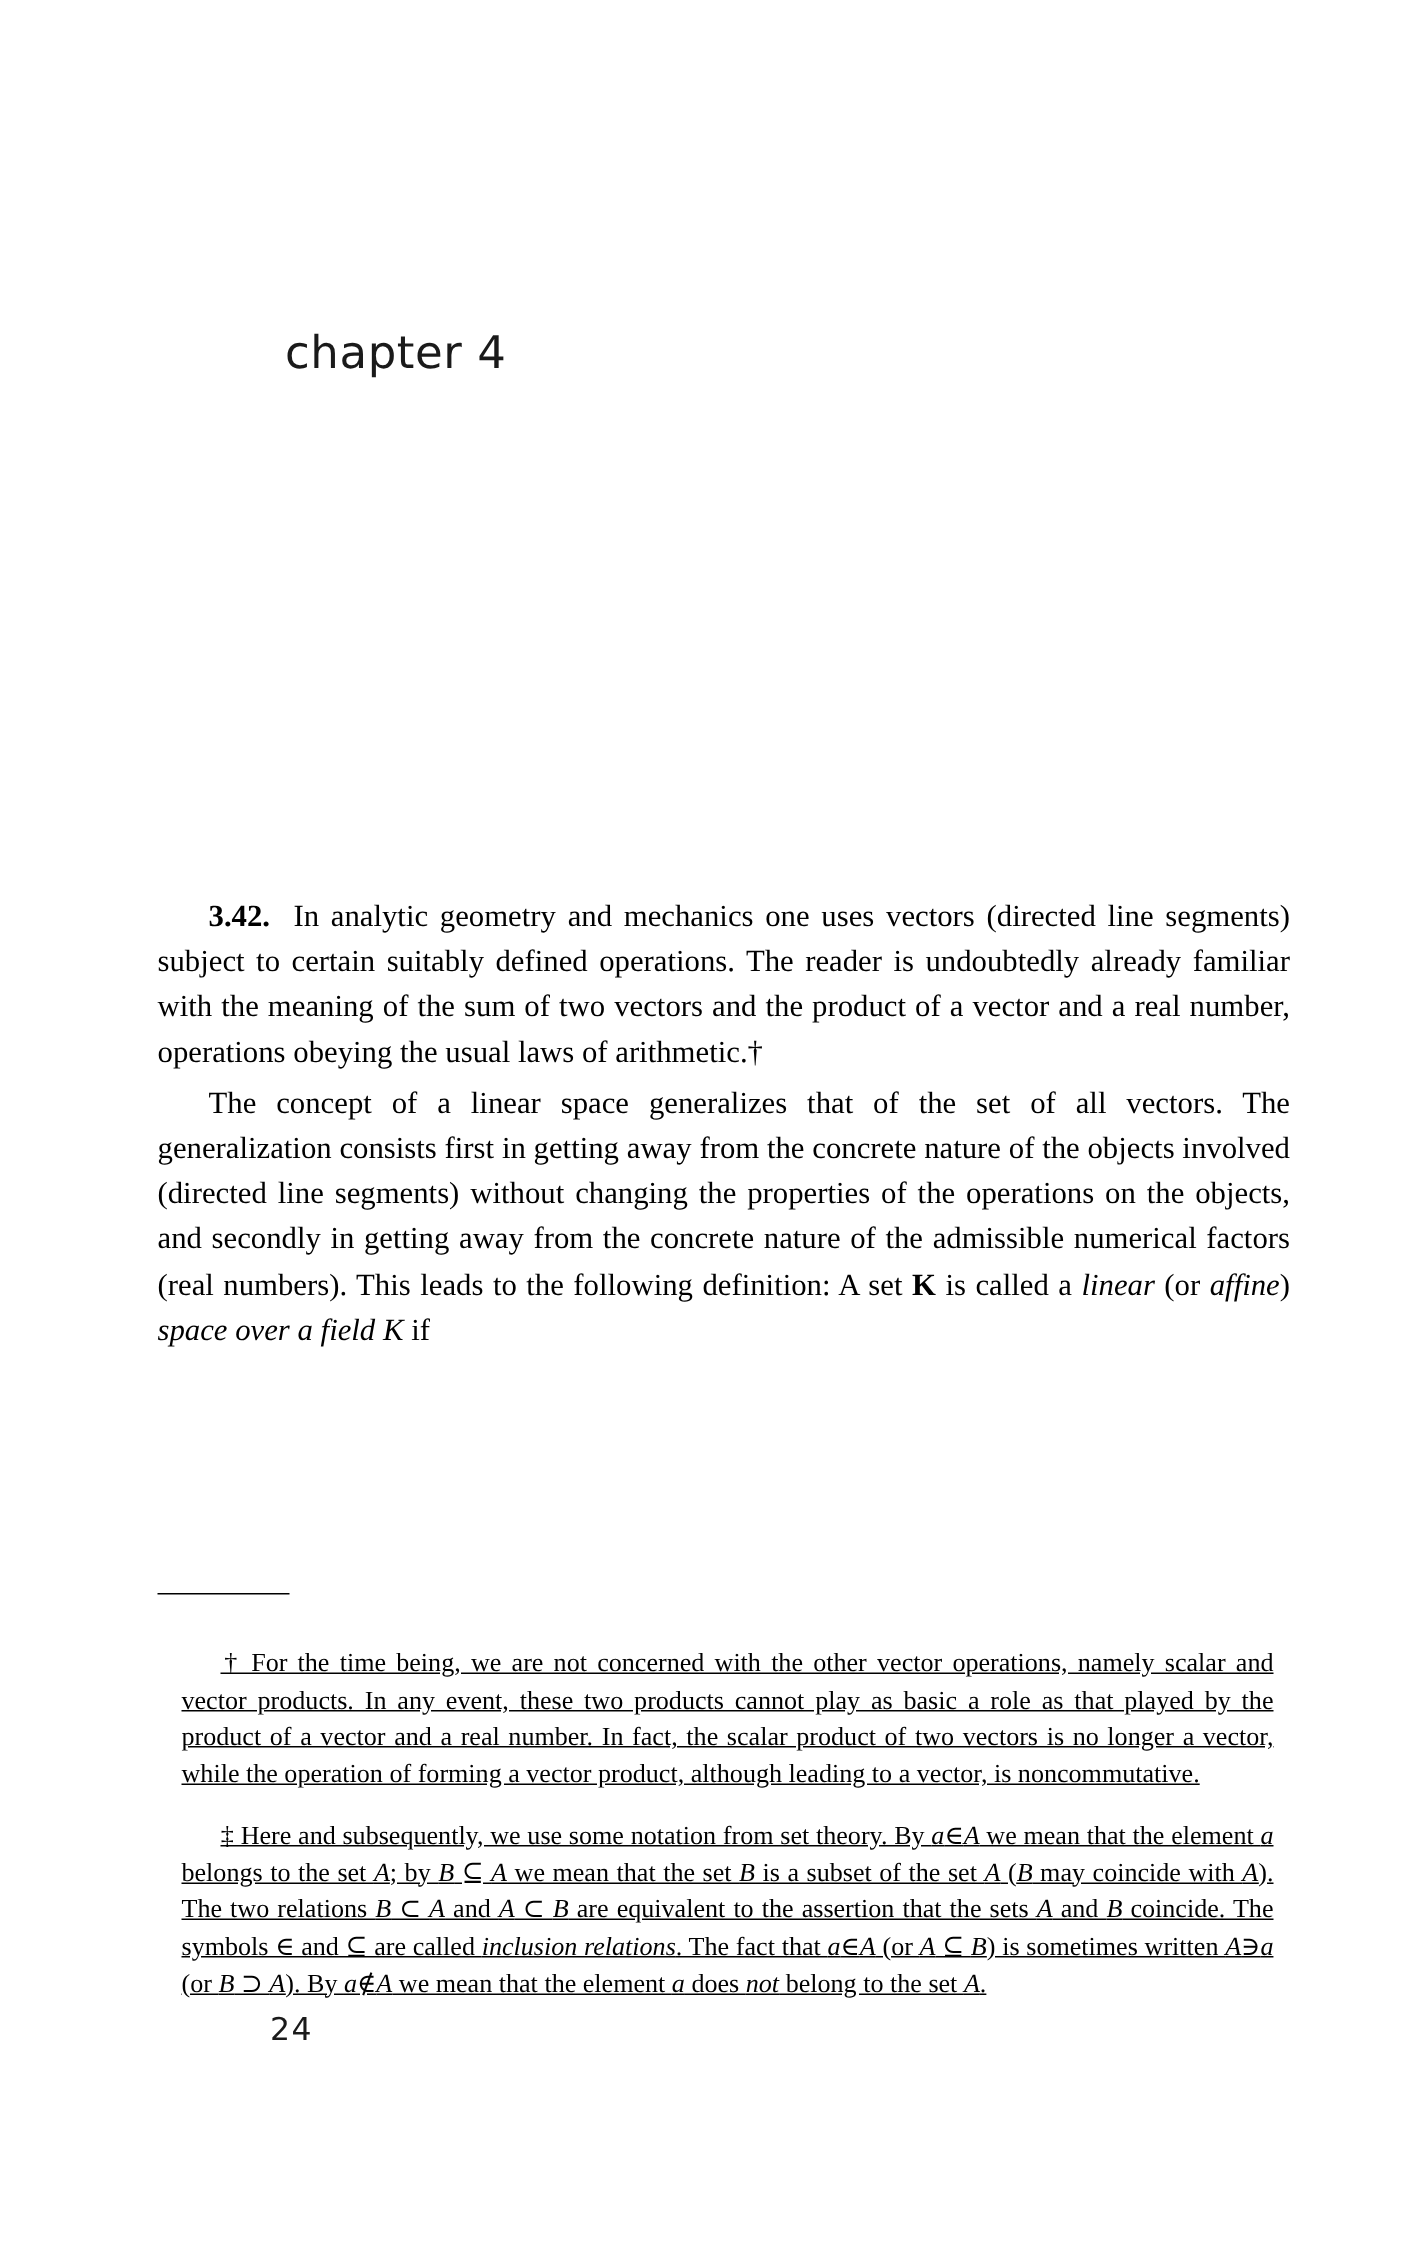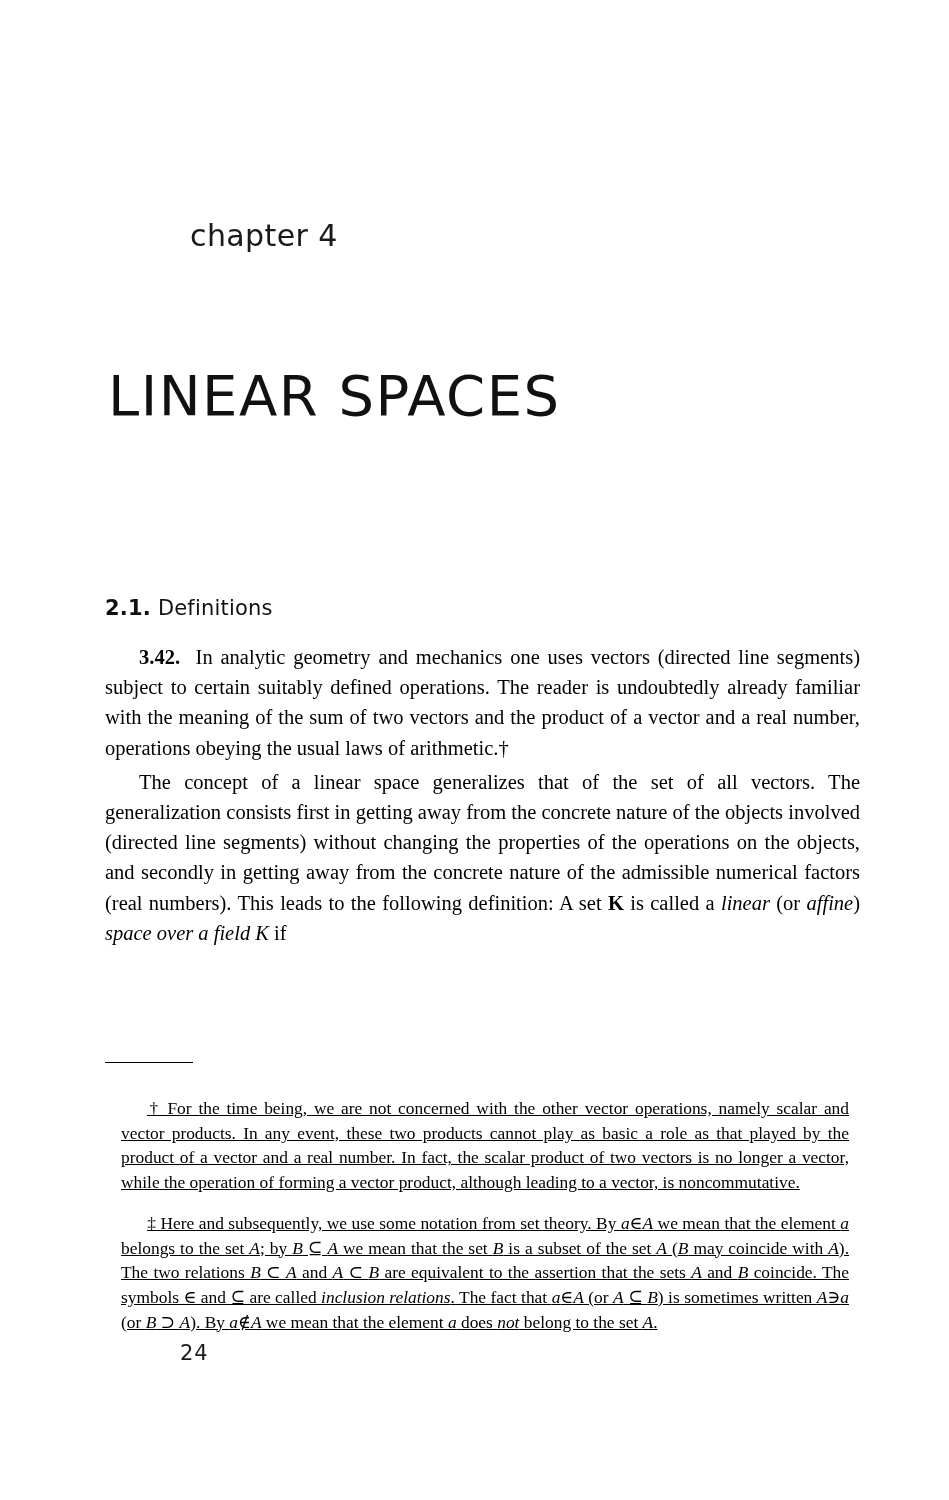--- a/index.html
+++ b/index.html
@@ -134,28 +134,23 @@
     letter-spacing: 1px;
   }
 </style>
 </head>
 <body>
 
 <div class="page">
 
   <div class="chapter-label">chapter 4</div>
 
-  <h1 class="chapter-title">LINEAR SPACES</h1>
 
   <div class="column">
 
-    <h2 class="section-heading">
-      <span class="num">2.1.</span>
-      <span class="name">Definitions</span>
-    </h2>
 
     <p class="body"><span class="indent"></span><b class="num">3.42.</b>&nbsp; In analytic geometry and mechanics one uses vectors (directed line segments) subject to certain suitably defined operations. The reader is undoubtedly already familiar with the meaning of the sum of two vectors and the product of a vector and a real number, operations obeying the usual laws of arithmetic.†</p>
 
     <p class="body"><span class="indent"></span>The concept of a linear space generalizes that of the set of all vectors. The generalization consists first in getting away from the concrete nature of the objects involved (directed line segments) without changing the properties of the operations on the objects, and secondly in getting away from the concrete nature of the admissible numerical factors (real numbers). This leads to the following definition: A set <b class="sym">K</b> is called a <i>linear</i> (or <i>affine</i>) <i>space over a field K</i> if</p>
 
 
   </div>
 
   <div class="footnote-rule"></div>
 

